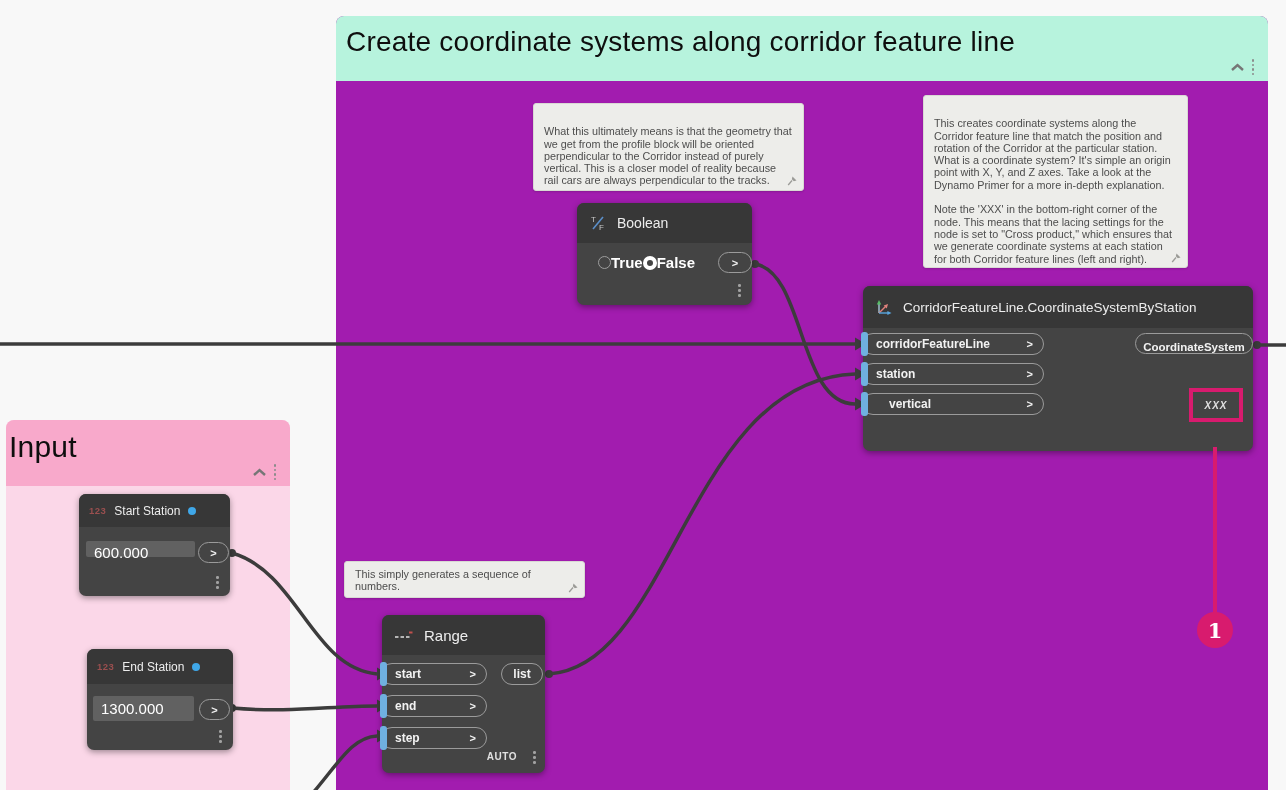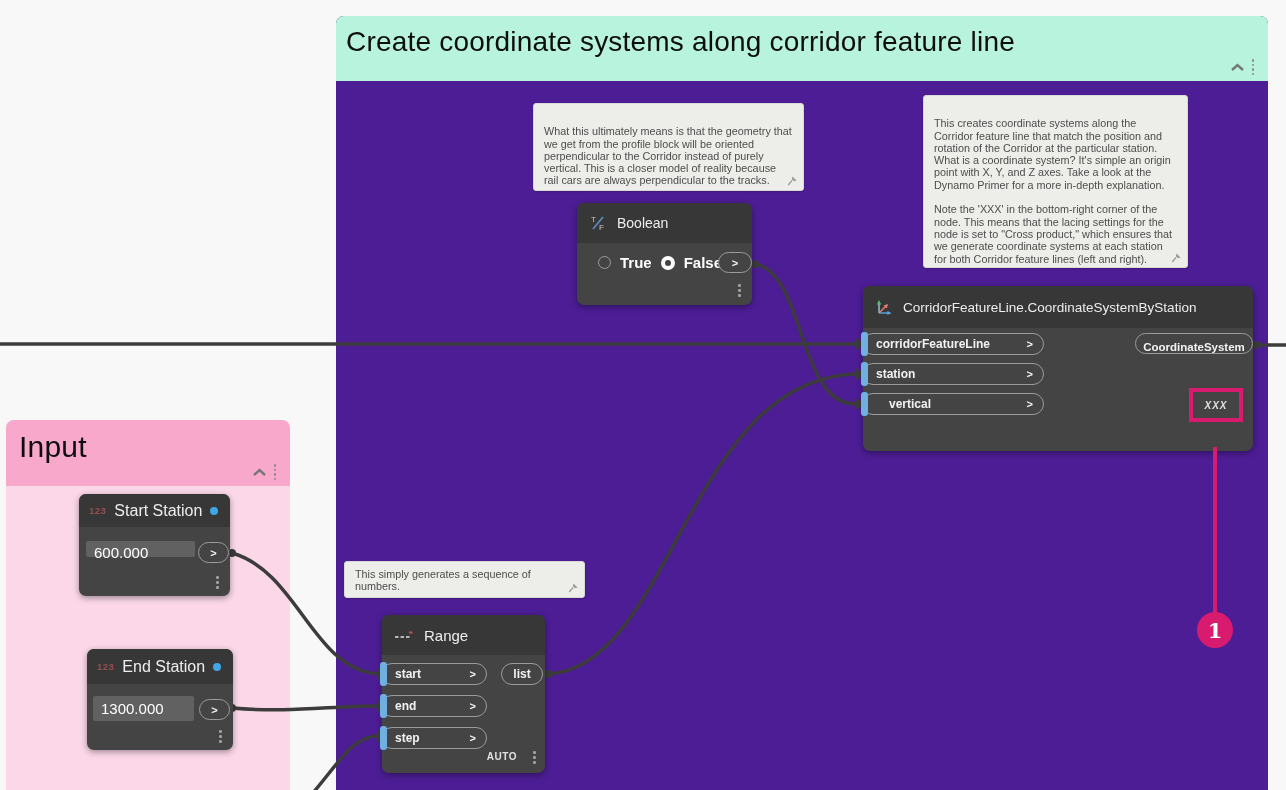--- a/index.html
+++ b/index.html
@@ -2,28 +2,28 @@
 <html><head>
 <meta charset="utf-8">
 <style>
   * { margin:0; padding:0; box-sizing:border-box; }
   html,body { width:1286px; height:790px; }
   body { font-family:"Liberation Sans", sans-serif; }
   .canvas { position:relative; width:1286px; height:790px; background:#f8f8f8; overflow:hidden; }
 
   
   .group { position:absolute; border-radius:8px 8px 0 0; z-index:1; }
-  .group-main { left:336px; top:16px; width:932px; height:774px; background:#4c1d95; }
+  .group-main { left:336px; top:16px; width:932px; height:774px; background:#a21caf; }
   .group-main .group-header { background:#b7f3dd; }
   .group-input { left:6px; top:420px; width:284px; height:370px; background:#fbd7e8; }
   .group-input .group-header { background:#f8a9cb; }
   .group-header { position:relative; border-radius:8px 8px 0 0; height:65px; }
   .group-input .group-header { height:66px; }
   .group-title { font-size:28px; color:#0e0e0e; padding:10px 0 0 10px; letter-spacing:0.2px; }
-  .group-input .group-title { font-size:30px; padding-left:13px; }
+  .group-input .group-title { font-size:30px; padding-left:3px; }
   .group-icons { position:absolute; right:14px; bottom:6px; display:flex; align-items:center; gap:7px; }
   .dots4 { display:flex; flex-direction:column; gap:2px; }
   .dots4 span { width:2.5px; height:2.5px; border-radius:50%; background:#8b8b8b; }
 
   
   .note { position:absolute; background:#ededea; border:1px solid #d9d9d4; border-radius:3px;
           color:#4d4d4d; font-size:10.8px; line-height:12.3px; padding:9px 10px 8px 10px;
           z-index:2; box-shadow:0 1px 2px rgba(0,0,0,0.15); white-space:pre-line; }
   .note .pin { position:absolute; right:5px; bottom:3px; }
   .note-profile { left:533px; top:103px; width:271px; height:88px; }
@@ -52,35 +52,35 @@
                      background:#6fb0e0; border-radius:3px; }
   .pill-out { justify-content:center; }
 
   .value-field { position:absolute; background:#616161; color:#ffffff; font-size:15px;
                  line-height:24px; padding-left:8px; border-radius:2px; }
   .icon-123 { color:#9a4f4f; font-size:9.5px; font-weight:bold; letter-spacing:0.5px; }
   .blue-dot { width:8px; height:8px; border-radius:50%; background:#3fa7e8; }
 
   .node-boolean { left:577px; top:203px; width:175px; height:102px; }
   .node-boolean .node-header { height:40px; }
-  .radio-row { position:absolute; left:21px; top:51px; display:flex; align-items:center; gap:9px;
+  .radio-row { position:absolute; left:21px; top:51px; display:flex; align-items:center; 
                font-size:15px; font-weight:bold; color:#fff; }
   .radio { width:13px; height:13px; border-radius:50%; border:1.5px solid #9d9d9d; }
   .radio.sel { border:4px solid #ffffff; width:14px; height:14px; }
 
   .node-corridor { left:863px; top:286px; width:390px; height:165px; }
   .node-corridor .node-header { height:42px; }
   .node-corridor .node-title { font-size:13.5px; }
 
   .node-numinput { width:151px; }
   .node-start { left:79px; top:494px; height:102px; }
   .node-start .node-header { height:33px; padding:0 10px; gap:8px; }
   .node-end { left:87px; top:649px; width:146px; height:101px; }
   .node-end .node-header { height:35px; padding:0 10px; gap:8px; }
-  .node-numinput .node-title, .node-end .node-title { font-size:16px; }
+  .node-numinput .node-title, .node-end .node-title { font-size:12px; }
 
   .node-range { left:382px; top:615px; width:163px; height:158px; }
   .node-range .node-header { height:40px; }
   .node-range .node-title { font-size:15px; }
   .lacing-auto { position:absolute; right:28px; bottom:11px; font-size:10px; font-weight:bold;
                  color:#e0e0e0; letter-spacing:0.5px; }
   .lacing-xxx { font-size:10px; font-weight:bold; color:#e0e0e0; letter-spacing:1px; }
 
   
   .callout-box { position:absolute; left:1189px; top:388px; width:54px; height:34px;

